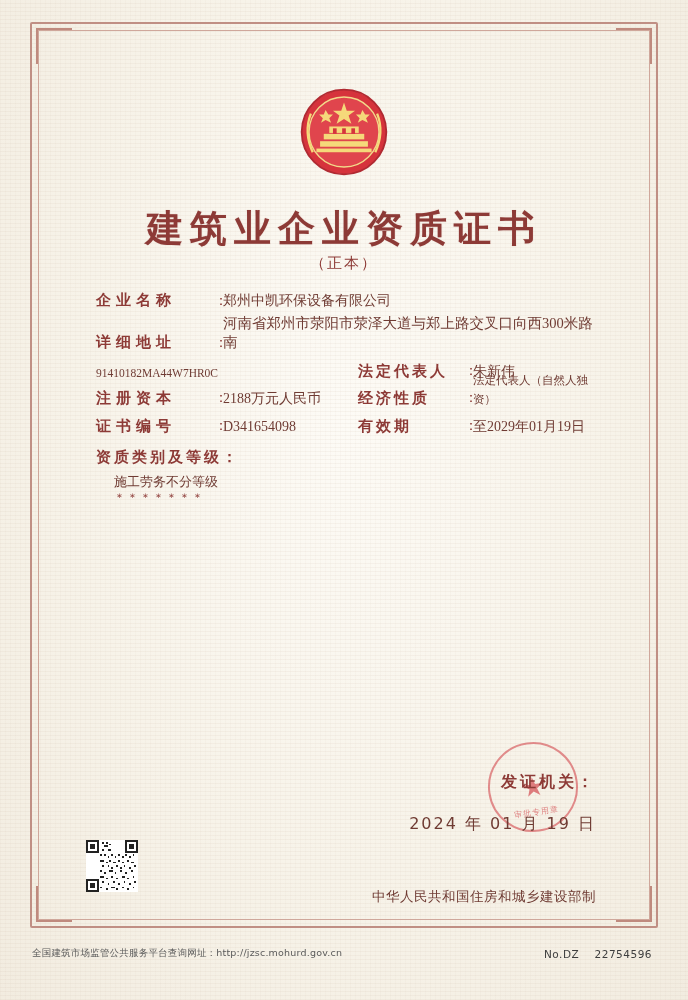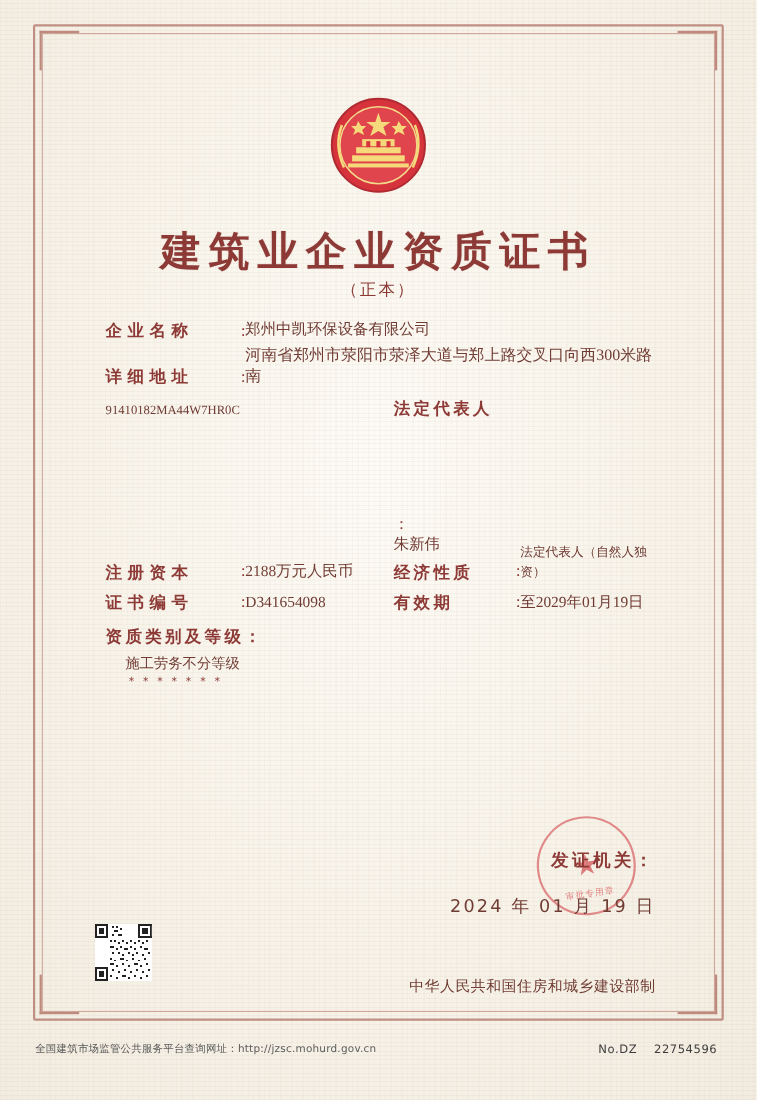--- a/index.html
+++ b/index.html
@@ -204,21 +204,21 @@
     <div class="row">
       <div class="lbl">详细地址</div>
       <div class="colon">：</div>
       <div class="val addr">河南省郑州市荥阳市荥泽大道与郑上路交叉口向西300米路南</div>
     </div>
 
     <div class="two-col">
       <div class="col-l">
         <div class="val small" style="padding-top:8px;">91410182MA44W7HR0C</div>
       </div>
-      <div class="col-r" style="padding-top:6px;flex-direction:column;">
+      <div class="col-r" style="padding-top:6px;">
         <div class="lbl-r">法定代表人</div>
         <div class="colon">：</div>
         <div class="val">朱新伟</div>
       </div>
     </div>
 
     <div class="two-col" style="margin-top:6px;">
       <div class="col-l">
         <div class="lbl">注册资本</div>
         <div class="colon">：</div>

